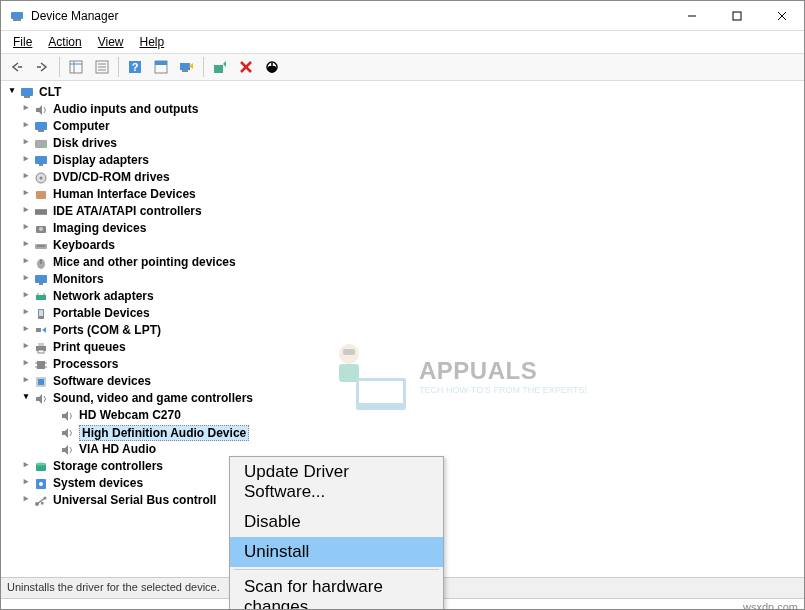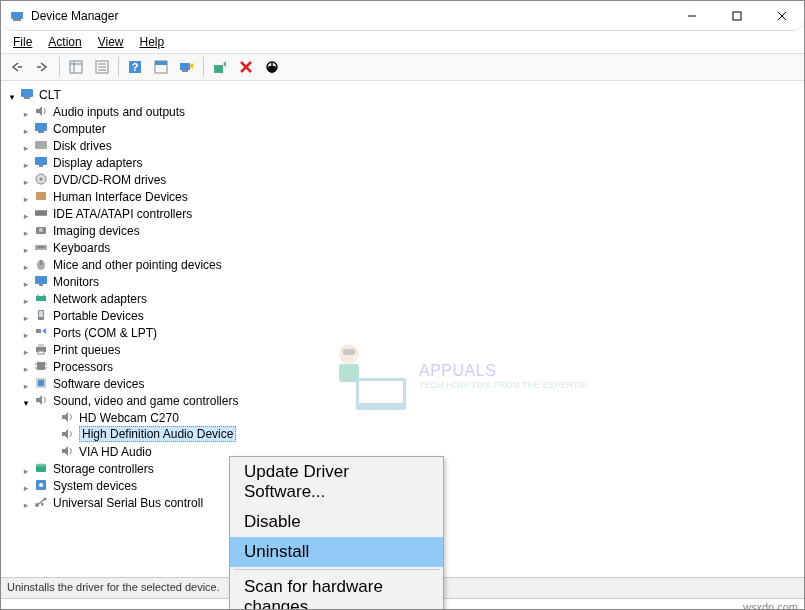--- a/index.html
+++ b/index.html
@@ -1,47 +1,47 @@
 <!DOCTYPE html>
 <html><head>
   <meta charset="utf-8">
   <style>
     * { box-sizing: border-box; margin: 0; padding: 0; font-family: "Segoe UI", Tahoma, sans-serif; }
     body { width: 805px; height: 610px; background: #fff; border: 1px solid #888; overflow: hidden; position: relative; }
-    .titlebar { height: 30px; display: flex; align-items: center; padding-left: 8px; border-bottom: 1px solid #ddd; border-radius: 12px; }
+    .titlebar { height: 30px; display: flex; align-items: center; padding-left: 8px; border-bottom: 1px solid #ddd; }
     .titlebar .icon { width: 16px; height: 16px; margin-right: 6px; }
     .titlebar .title { font-size: 12px; flex: 1; }
     .win-btns { display: flex; height: 100%; }
     .win-btn { width: 45px; display: flex; align-items: center; justify-content: center; font-size: 12px; }
     .menubar { padding: 2px 6px; font-size: 12px; display: flex; gap: 4px; text-decoration: underline; }
     .menubar span { padding: 2px 6px; }
     .toolbar { height: 28px; border-top: 1px solid #ddd; border-bottom: 1px solid #ddd; display: flex; align-items: center; padding: 0 4px; gap: 2px; background: #f8f8f8; }
     .tb-btn { width: 24px; height: 22px; display: flex; align-items: center; justify-content: center; border: 1px solid transparent; }
     .tb-sep { width: 1px; height: 20px; background: #ccc; margin: 0 2px; }
     .tree { height: 492px; overflow: hidden; font-size: 12px; padding: 4px 0; position: relative; }
-    .node { display: flex; align-items: flex-end; height: 17px; padding-left: 4px; white-space: nowrap; }
+    .node { display: flex; align-items: flex-start; height: 17px; padding-left: 4px; white-space: nowrap; font-weight: bold; }
     .arrow { width: 14px; text-align: center; color: #555; font-size: 9px; display: inline-block; }
     .arrow.expanded::before { content: "▾"; color: #000;}
     .arrow.collapsed::before { content: "▸"; color: #888;}
     .arrow.none::before { content: " "; }
     .ic { width: 16px; height: 16px; margin-right: 4px; display: inline-flex; align-items: center; justify-content: center; }
     .lvl0 { padding-left: 4px; }
     .lvl1 { padding-left: 18px; }
     .lvl2 { padding-left: 44px; }
     .selected { background: #cce8ff; border: 1px dotted #888; display: inline-block; padding: 0 2px; }
     .statusbar { height: 22px; border-top: 1px solid #ccc; border-bottom: 1px solid #ccc; font-size: 11px; padding: 3px 6px; color: #333; background: #f0f0f0; margin-top: 4px;}
     .footer { font-size: 11px; text-align: right; padding: 2px 6px; color: #888; }
     .context-menu { position: absolute; left: 228px; top: 455px; width: 215px; background: #f2f2f2; border: 1px solid #aaa; box-shadow: 2px 2px 4px rgba(0,0,0,.2); font-size: 17px; }
     .cm-item { padding: 5px 14px; }
     .cm-item.hover { background: #91c9f7; }
     .cm-sep { height: 1px; background: #ccc; margin: 2px 4px; }
     .cm-item.bold { font-weight: 600; }
     .watermark { position: absolute; left: 320px; top: 255px; opacity: .35; display: flex; align-items: center; gap: 8px; pointer-events: none;}
     .watermark .logo { width: 90px; height: 80px; }
-    .watermark .brand { font-size: 16px; font-weight: 400; color: #8b5cf6; text-transform: uppercase; letter-spacing:.5px;}
+    .watermark .brand { font-size: 24px; font-weight: 700; color: #404040; text-transform: uppercase; letter-spacing:.5px;}
     .watermark .tag { font-size: 9px; color: #7fb8cf; text-transform: uppercase;}
     svg { display: block; }
   </style>
 </head>
 <body>
 
 <div class="titlebar">
   <span class="icon">
     <svg viewBox="0 0 16 16" width="16" height="16">
         <rect x="2" y="4" width="12" height="7" rx="1" fill="#4a90d9"></rect>

